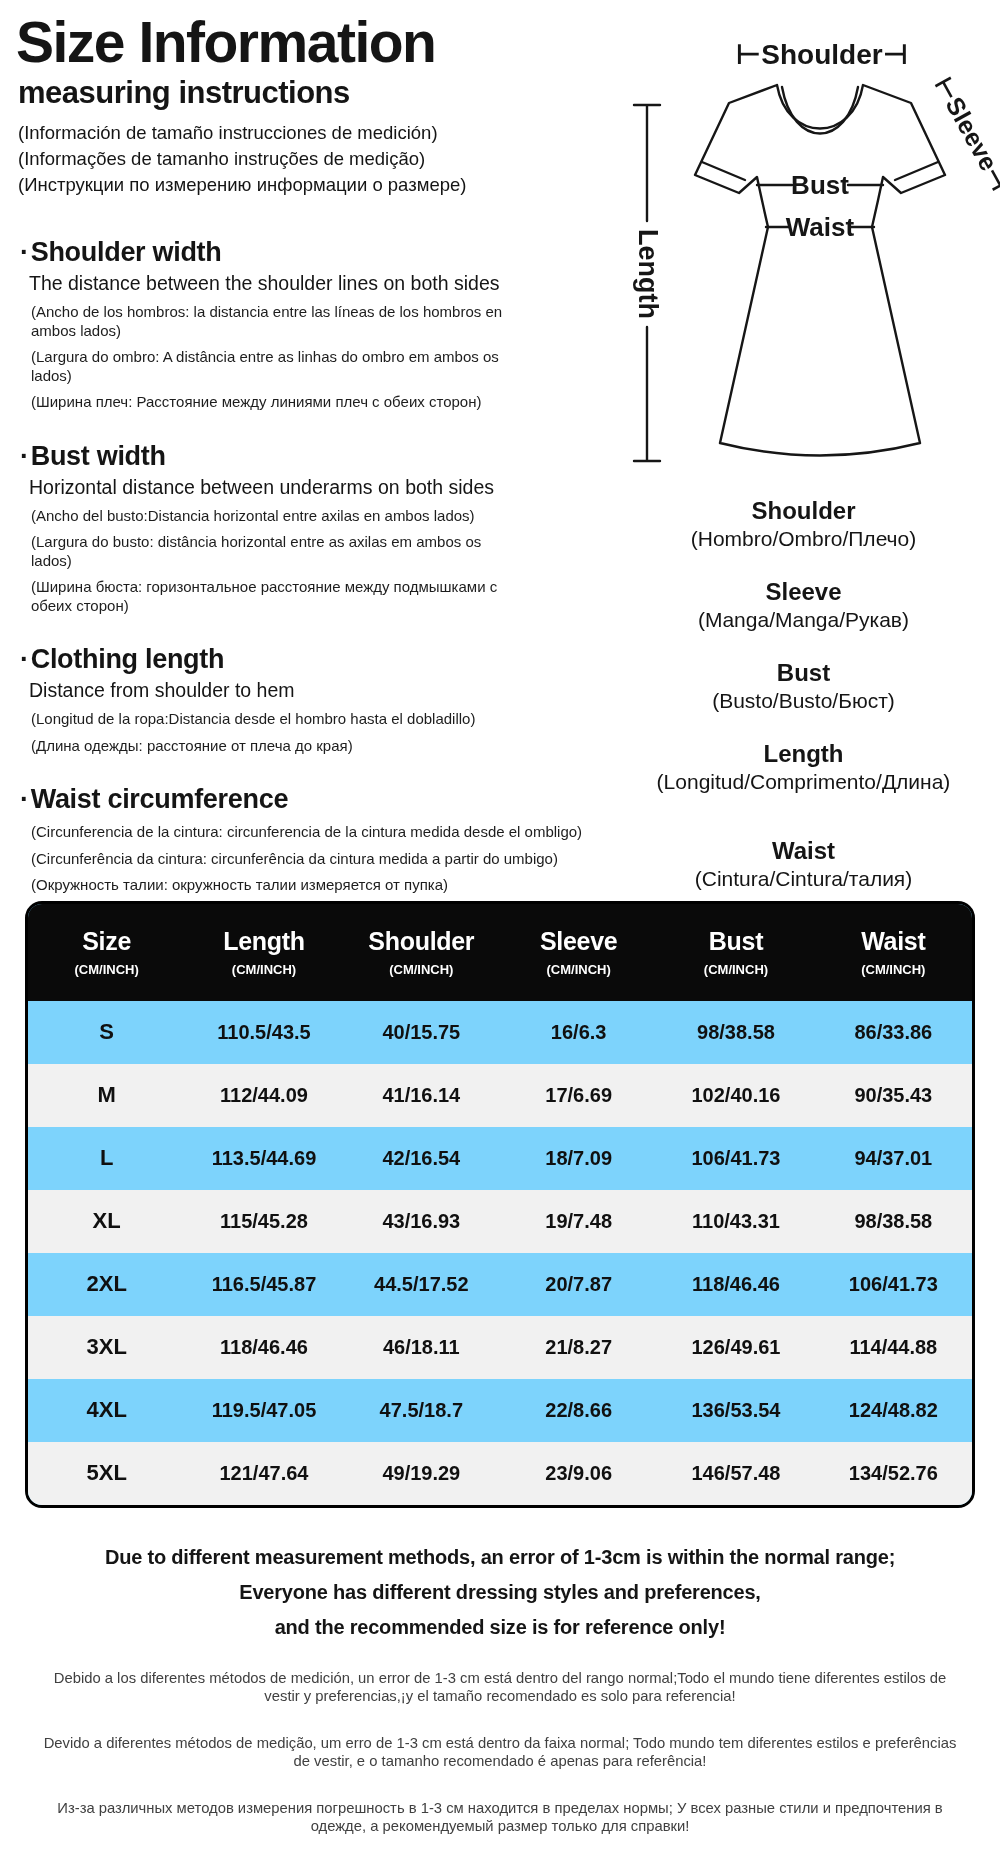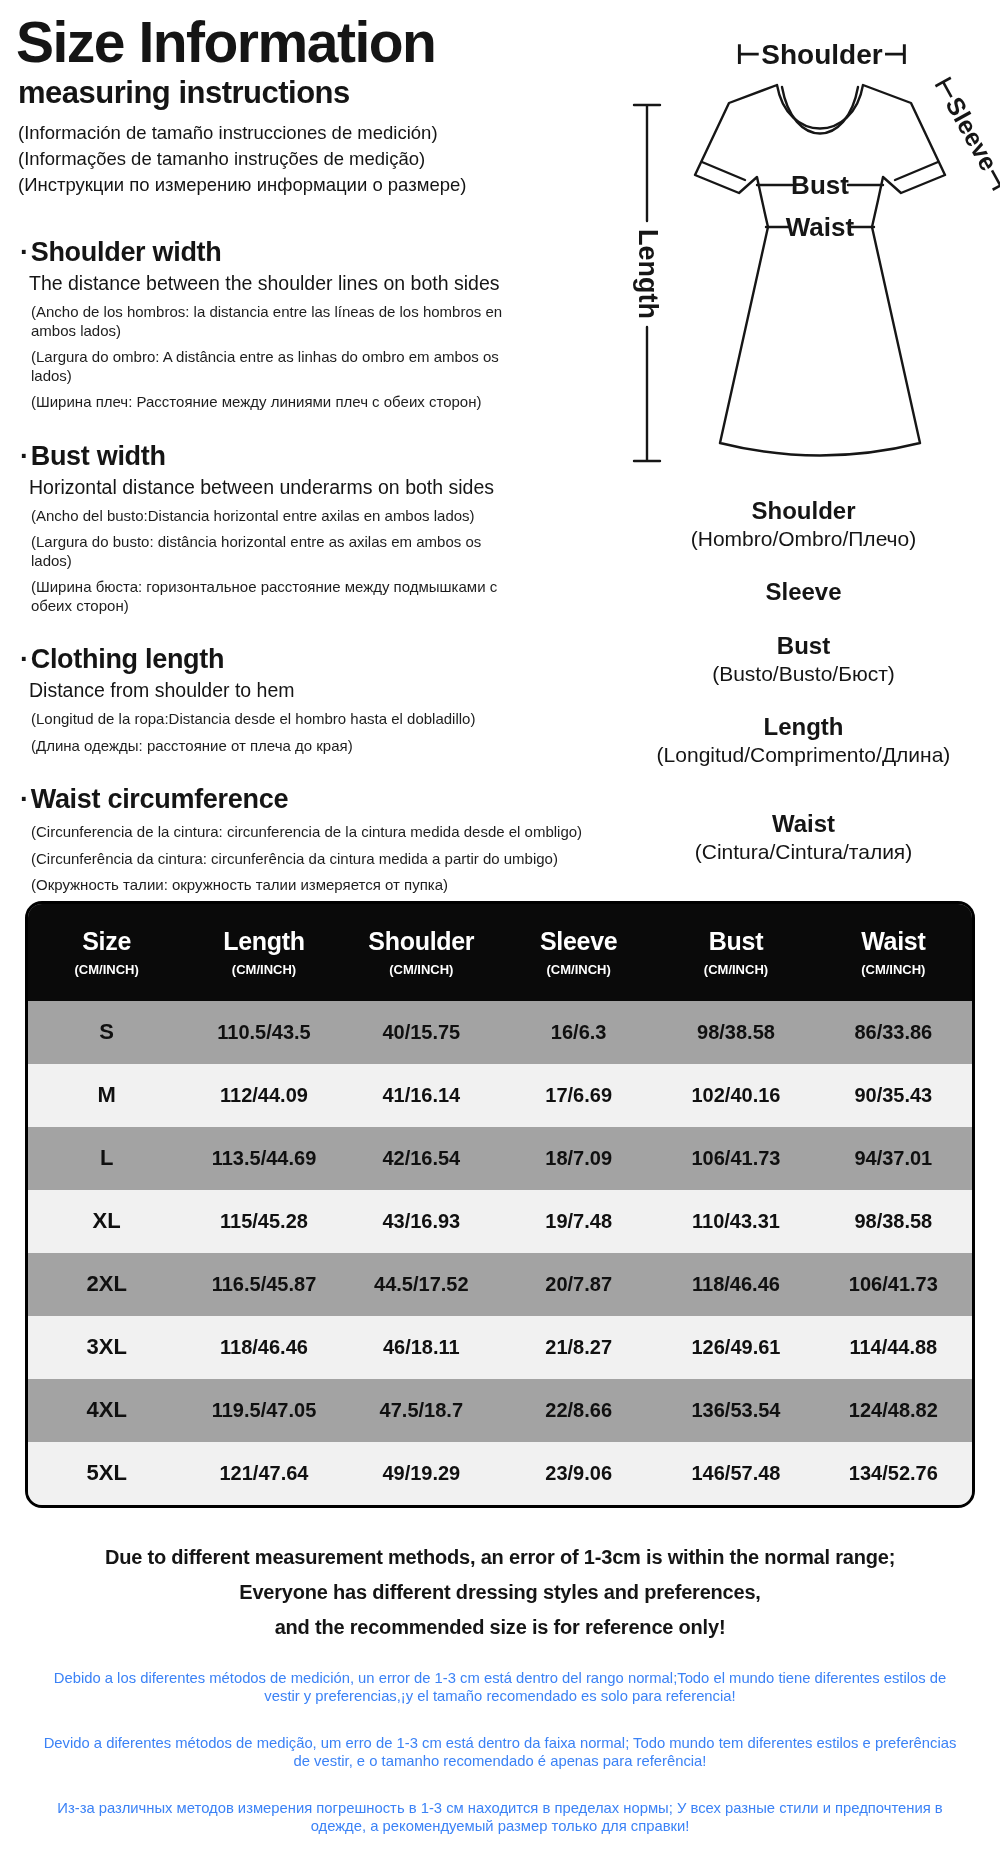--- a/index.html
+++ b/index.html
@@ -25,36 +25,36 @@
   .nowrap { white-space:nowrap; }
 
   .dress-svg { display:block; }
   .measure-labels { width:100%; box-sizing:border-box; padding-left:92px; text-align:center; }
   .m-block { margin-top:26px; }
   .m-block.first { margin-top:12px; }
   .m-block.last { margin-top:42px; }
   .m-name { font-size:24px; font-weight:700; line-height:28px; }
   .m-trans { font-size:21px; line-height:27px; }
 
-  .table-wrap { margin:6px 25px 0 25px; border:3.5px solid #000; border-radius:17px; overflow:hidden; background:#a3a3a3; }
+  .table-wrap { margin:6px 25px 0 25px; border:3.5px solid #000; border-radius:17px; overflow:hidden; background:#7dd3fc; }
   table.size-table { width:100%; border-collapse:collapse; table-layout:fixed; }
   .size-table thead th { background:#0a0a0a; color:#fff; height:97px; vertical-align:middle; padding:0; }
   .col-name { display:block; font-size:25px; font-weight:700; letter-spacing:-0.3px; }
   .col-unit { display:block; font-size:13px; font-weight:700; margin-top:6px; }
   .size-table tbody th, .size-table tbody td {
     height:63px; text-align:center; vertical-align:middle;
     font-weight:700; font-size:20px; color:#101010; padding:0;
   }
   .size-table tbody th.size-cell { font-size:22px; }
   .size-table tbody tr:nth-child(even) { background:#f1f1f1; }
 
   .footer { margin-top:36px; text-align:center; }
   .footer-en p { margin:8px; font-size:20px; font-weight:700; line-height:27px; letter-spacing:-0.2px; }
   .footer-trans { width:915px; margin:0 auto; }
-  .footer-trans p { margin:28px 0 0 0; font-size:14.8px; line-height:18.5px; color:#3b82f6; }
+  .footer-trans p { margin:28px 0 0 0; font-size:14.8px; line-height:18.5px; color:#404040; }
 </style>
 </head>
 <body>
 
 <div class="page">
   <div class="top-area">
 
     <div class="left-col">
       <h1 class="title">Size Information</h1>
       <h2 class="subtitle">measuring instructions</h2>
@@ -115,20 +115,21 @@
         </g>
       </svg>
 
       <div class="measure-labels">
         <div class="m-block first">
           <div class="m-name">Shoulder</div>
           <div class="m-trans">(Hombro/Ombro/Плечо)</div>
         </div>
         <div class="m-block">
           <div class="m-name">Sleeve</div>
+          <div class="m-trans">(Manga/Manga/Рукав)</div>
         </div>
         <div class="m-block">
           <div class="m-name">Bust</div>
           <div class="m-trans">(Busto/Busto/Бюст)</div>
         </div>
         <div class="m-block">
           <div class="m-name">Length</div>
           <div class="m-trans">(Longitud/Comprimento/Длина)</div>
         </div>
         <div class="m-block last">

